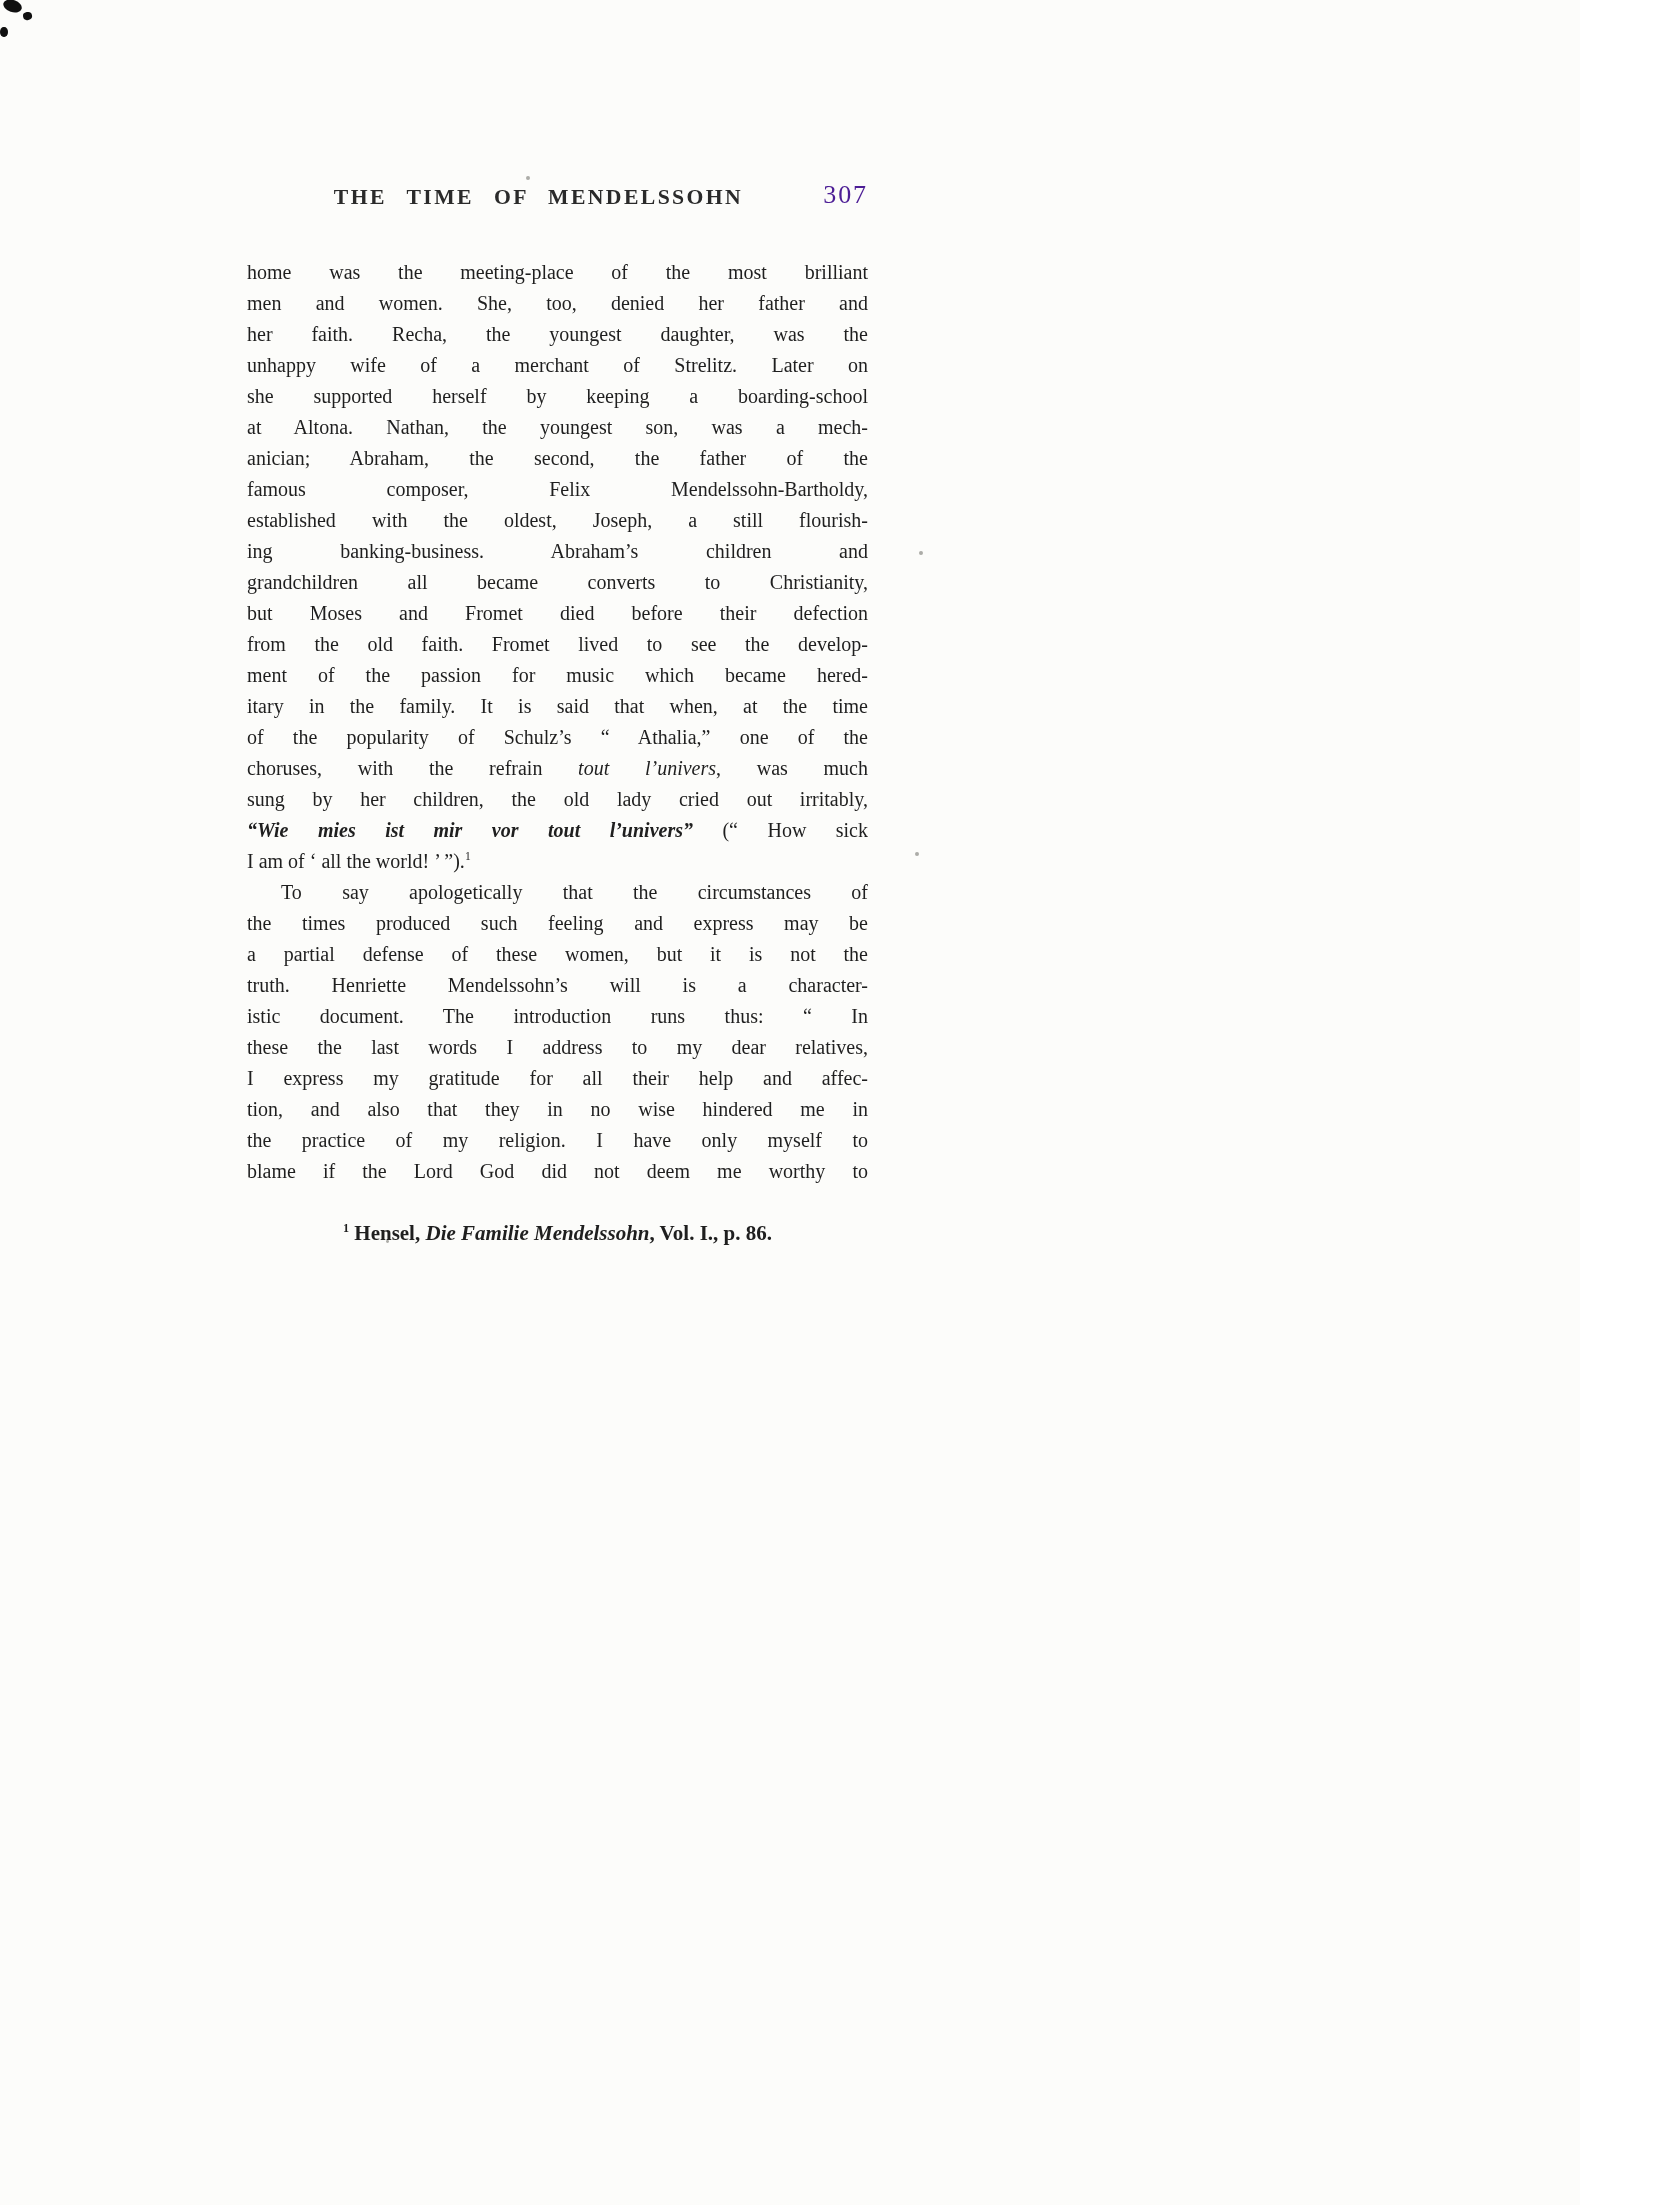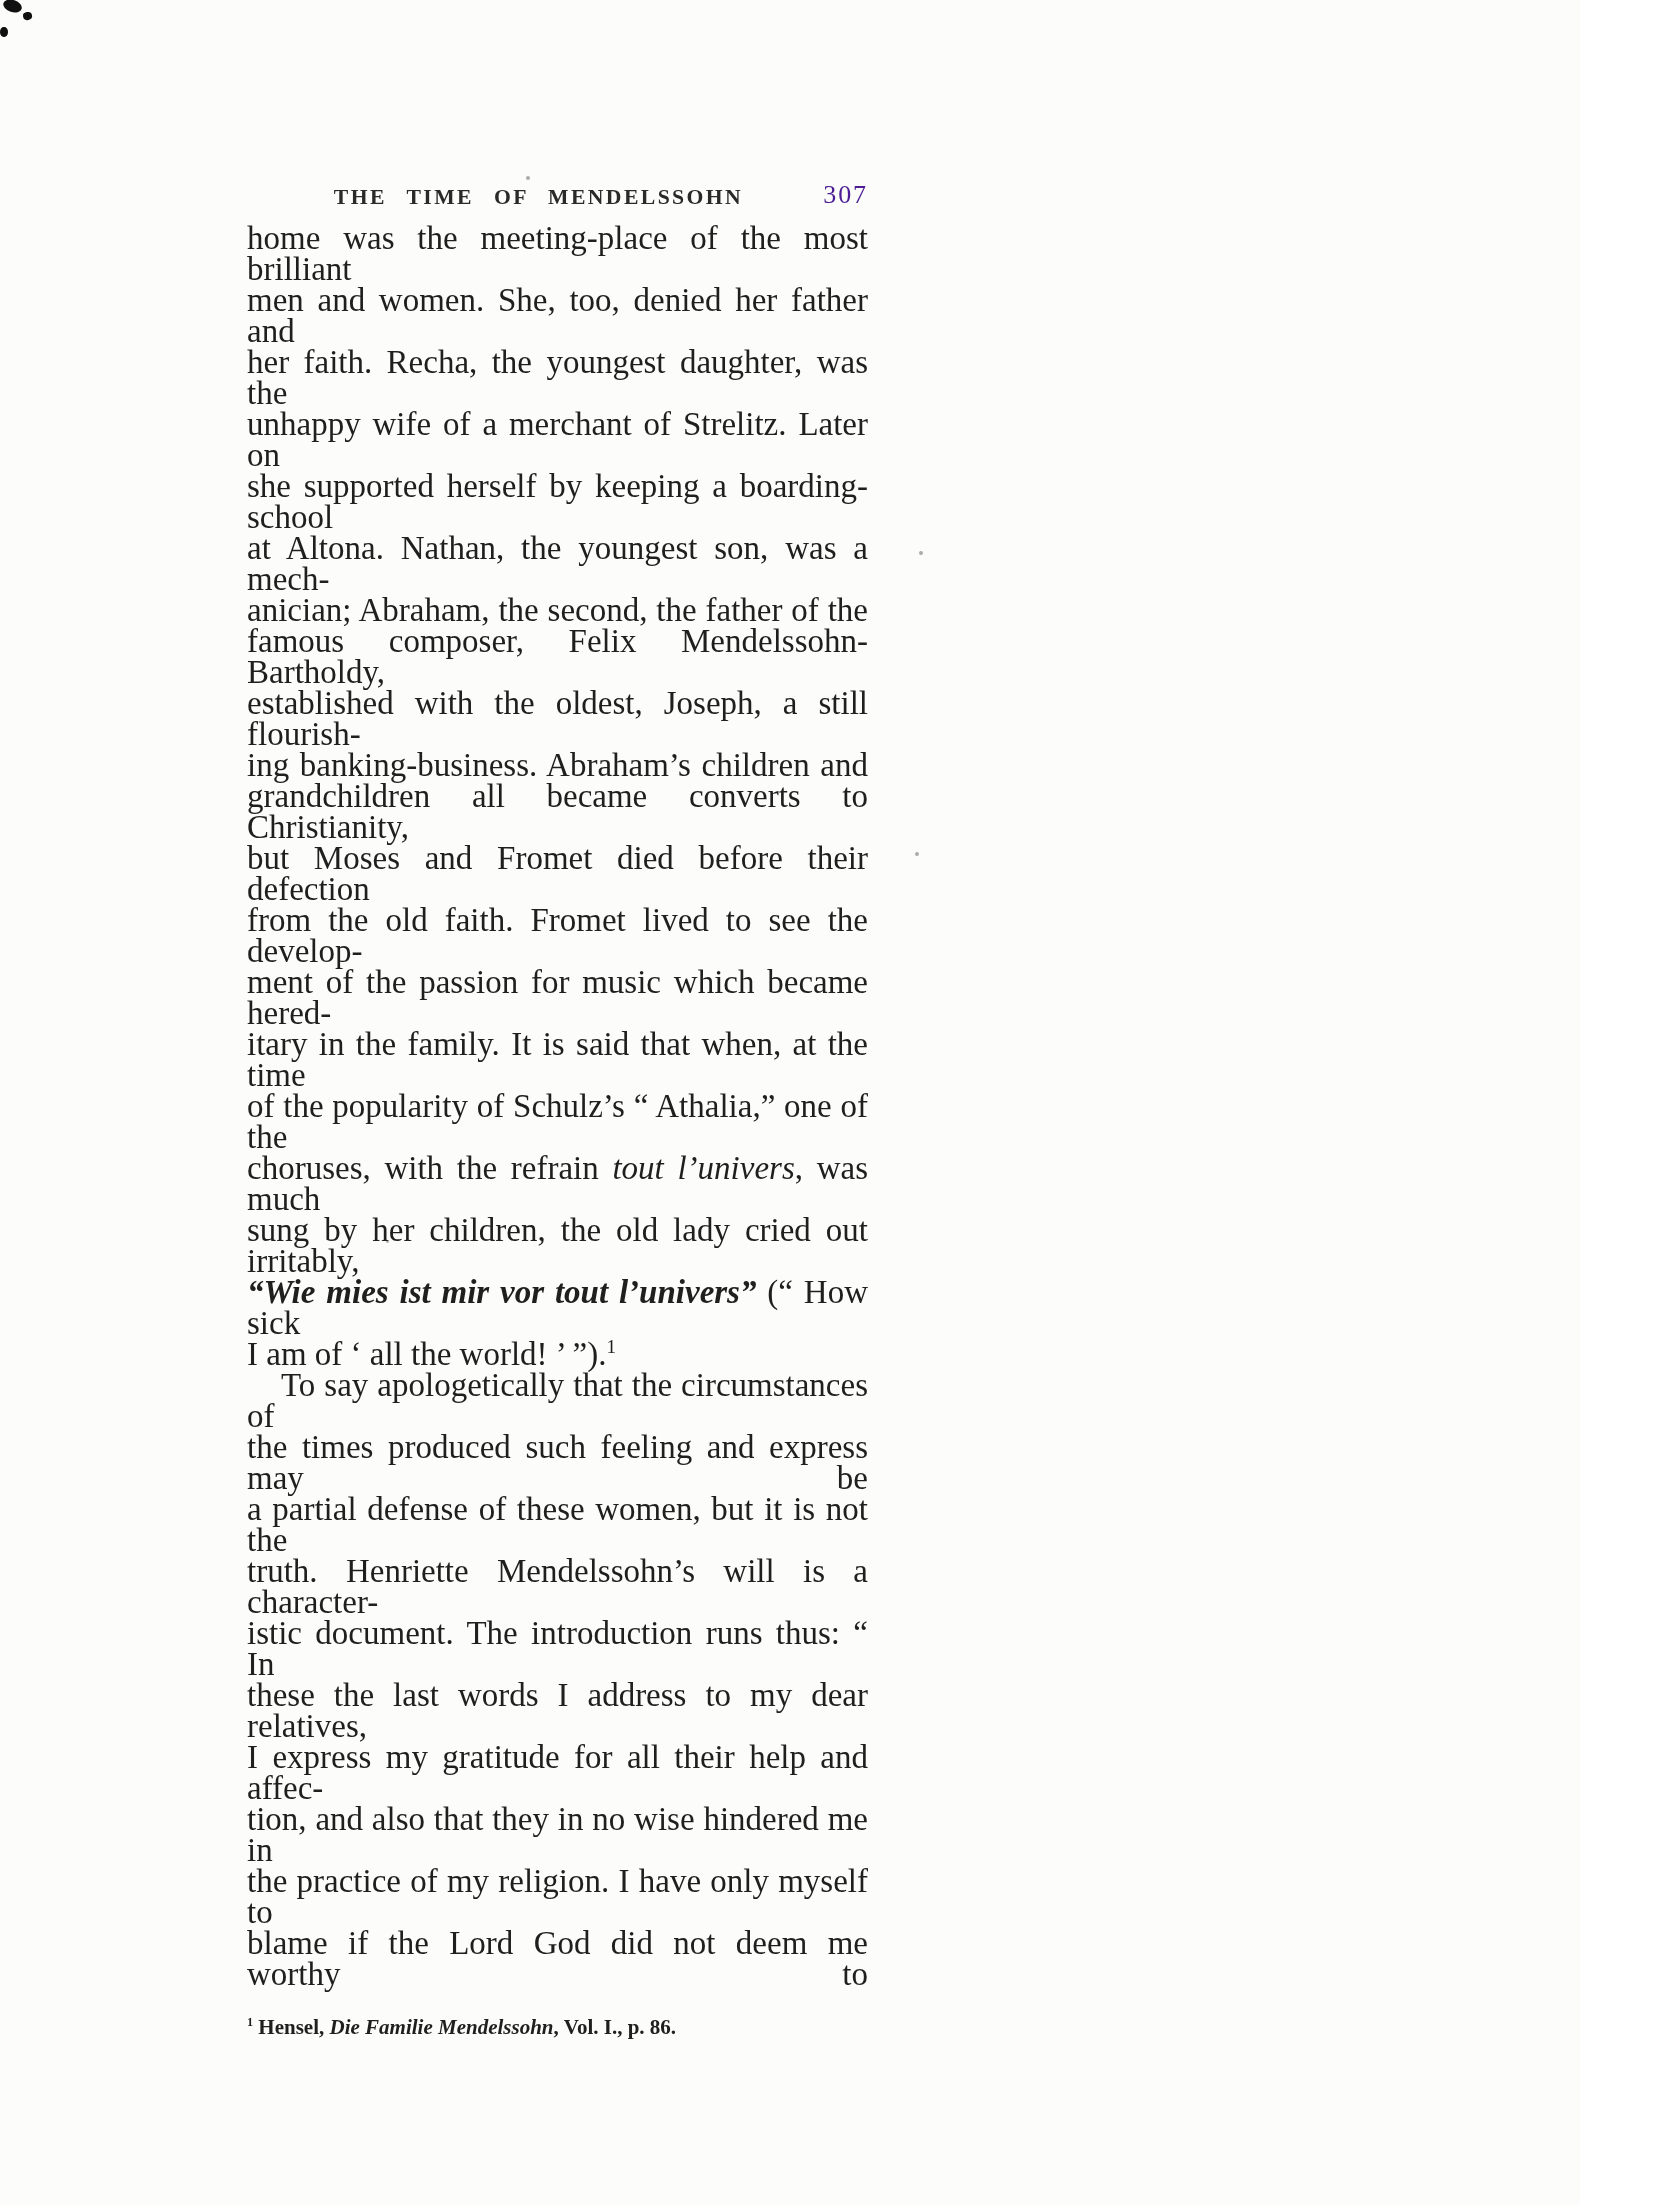--- a/index.html
+++ b/index.html
@@ -31,36 +31,38 @@
   }
   .page-number {
     position: absolute;
     right: 0;
     top: -4.7px;
     font-size: 26px;
     letter-spacing: 1.9px;
     color: #4c1d95;
   }
   .body {
-    font-size: 33px;
+    margin-top: 34px;
+    font-size: 20px;
     line-height: 31px;
     color: #1f1f1f;
   }
   .line {
     text-align: justify;
     text-align-last: justify;
     white-space: normal;
   }
   .line.no-just { text-align-last: left; }
   .line.indent { text-indent: 34px; }
   .it { font-style: italic; }
   .bd { font-weight: bold; }
   sup.fn { font-size: 58%; vertical-align: super; line-height: 0; }
   .footnote {
-    margin-top: 25px;
+    margin-top: 34px;
+    text-align: center;
     font-weight: bold;
     font-size: 21px;
     color: #1f1f1f;
   }
   
   .artifact { position: absolute; background: #101010; border-radius: 50%; }
   .a1 { left: 2.8px;  top: 0;    width: 19px; height: 12.2px; transform: rotate(18deg); }
   .a2 { left: 22.6px; top: 12.2px; width: 9.4px; height: 7.5px;  transform: rotate(-12deg); }
   .a3 { left: 0;    top: 27px; width: 7.5px;  height: 10.4px; }
   .speck { position: absolute; background: #8a8a85; border-radius: 50%; opacity: 0.7; }

